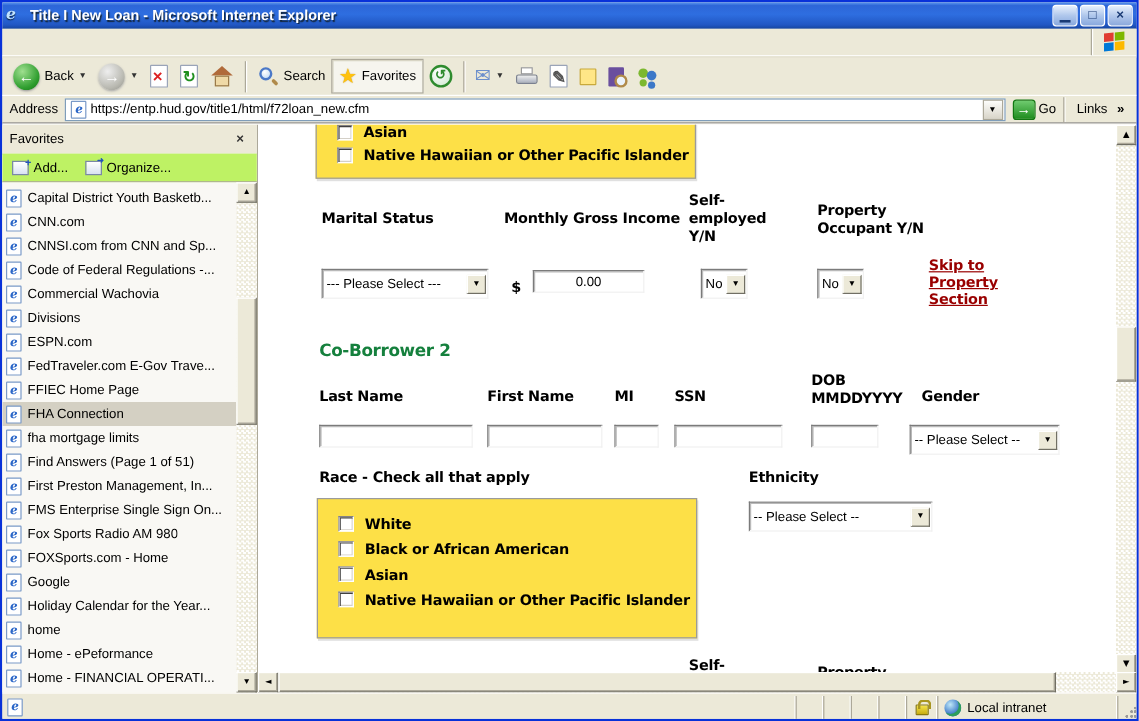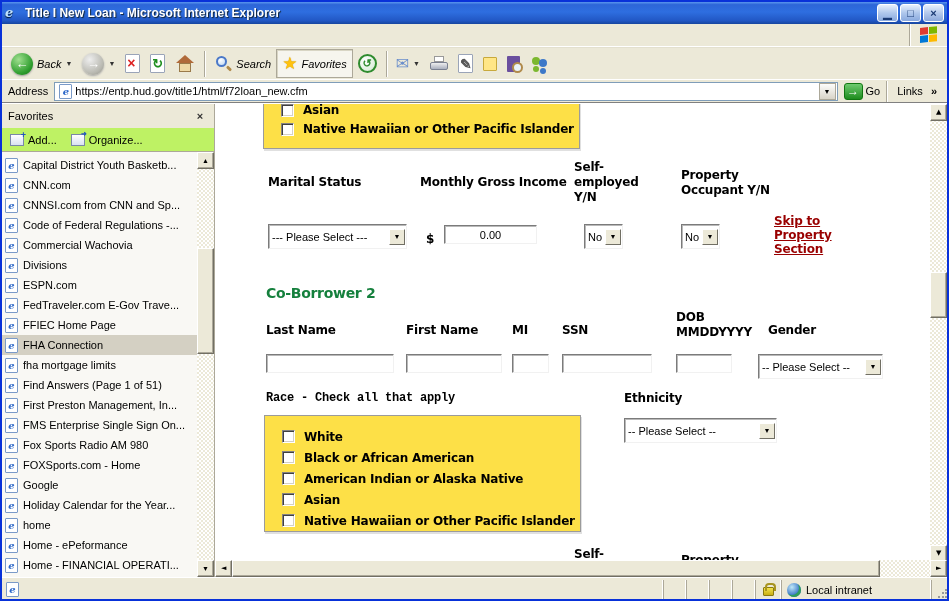--- a/index.html
+++ b/index.html
@@ -27,21 +27,21 @@
   .win-logo-box { width:38px; border-left:1px solid #ACA899; box-shadow:inset 1px 0 0 #fff;
     display:flex; align-items:center; justify-content:center; background:#ECE9D8;}
   .winflag { width:18px; height:16px; display:grid; grid-template-columns:8px 8px; grid-template-rows:7px 7px; gap:1px; transform:skewY(-6deg);}
   .winflag i:nth-child(1){background:#E03C31;} .winflag i:nth-child(2){background:#7DB700;}
   .winflag i:nth-child(3){background:#0078D7;} .winflag i:nth-child(4){background:#FDB900;}
 
   
   .toolbar { height:33px; flex:0 0 33px; display:flex; align-items:center; background:#ECE9D8;
              border-top:1px solid #E3E0CF; border-bottom:1px solid #fff; padding:0 4px; }
   .tbtn { display:flex; align-items:center; gap:4px; padding:2px 5px; height:29px; }
-  .tbtn .lbl { font-size:11px;font-style:italic; }
+  .tbtn .lbl { font-size:11px; }
   .tsep { width:1px; height:26px; background:#ACA899; box-shadow:1px 0 0 #fff; margin:0 4px; }
   .circle { width:22px; height:22px; border-radius:50%; color:#fff; font-weight:bold; font-size:13px;
             line-height:21px; text-align:center; }
   .circle.green { background:radial-gradient(circle at 35% 30%,#9FDF8F,#2F9E2F 65%,#157015); box-shadow:0 1px 2px #999;}
   .circle.gray  { background:radial-gradient(circle at 35% 30%,#EEE,#B9B9B1 65%,#8F8F88); box-shadow:0 1px 2px #AAA;}
   .drop { font-size:7px; color:#333; }
   .doc { position:relative; width:15px; height:19px; background:#fff; border:1px solid #9AA4B8;
          border-radius:1px; }
   .doc .ovl { position:absolute; left:1px; top:1px; font-weight:bold; }
   .stop-x { color:#D22; font-size:14px; line-height:15px; }
@@ -439,39 +439,35 @@
       <input class="abs xinput" style="left: 51px; top: 250px; width: 128px;">
       <input class="abs xinput" style="left: 191px; top: 250px; width: 96px;">
       <input class="abs xinput" style="left: 297px; top: 250px; width: 37px;">
       <input class="abs xinput" style="left: 347px; top: 250px; width: 90px;">
       <input class="abs xinput" style="left: 461px; top: 250px; width: 56px;">
       <div class="abs xselect" style="left:543px;top:250px;width:125px;">
         <span class="val">-- Please Select --</span>
           <span class="dd">▼</span>
       </div>
 
-      <div class="abs" style="left:51px;top:287px;font-family:Liberation Mono, monospace;">Race - Check all that apply</div>
+      <div class="abs" style="left:51px;top:287px;">Race - Check all that apply</div>
       <div class="abs" style="left:409px;top:287px;">Ethnicity</div>
 
       <div class="abs groupbox" style="left:49px;top:311px;width:317px;height:117px;padding:10px 0 0 17px;">
 
       <div class="cbrow" style="height:21px;">
             <span class="cb"></span>
             <span>White</span>
           </div>
           <div class="cbrow" style="height:21px;">
             <span class="cb"></span>
             <span>Black or African American</span>
           </div>
           <div class="cbrow" style="height:21px;">
             <span class="cb"></span>
-            <span>American Indian or Alaska Native</span>
-          </div>
-          <div class="cbrow" style="height:21px;">
-            <span class="cb"></span>
             <span>Asian</span>
           </div>
           <div class="cbrow" style="height:21px;">
             <span class="cb"></span>
             <span>Native Hawaiian or Other Pacific Islander</span>
           </div>
         </div>
 
       <div class="abs xselect" style="left:409px;top:314px;width:153px;">
         <span class="val">-- Please Select --</span>

